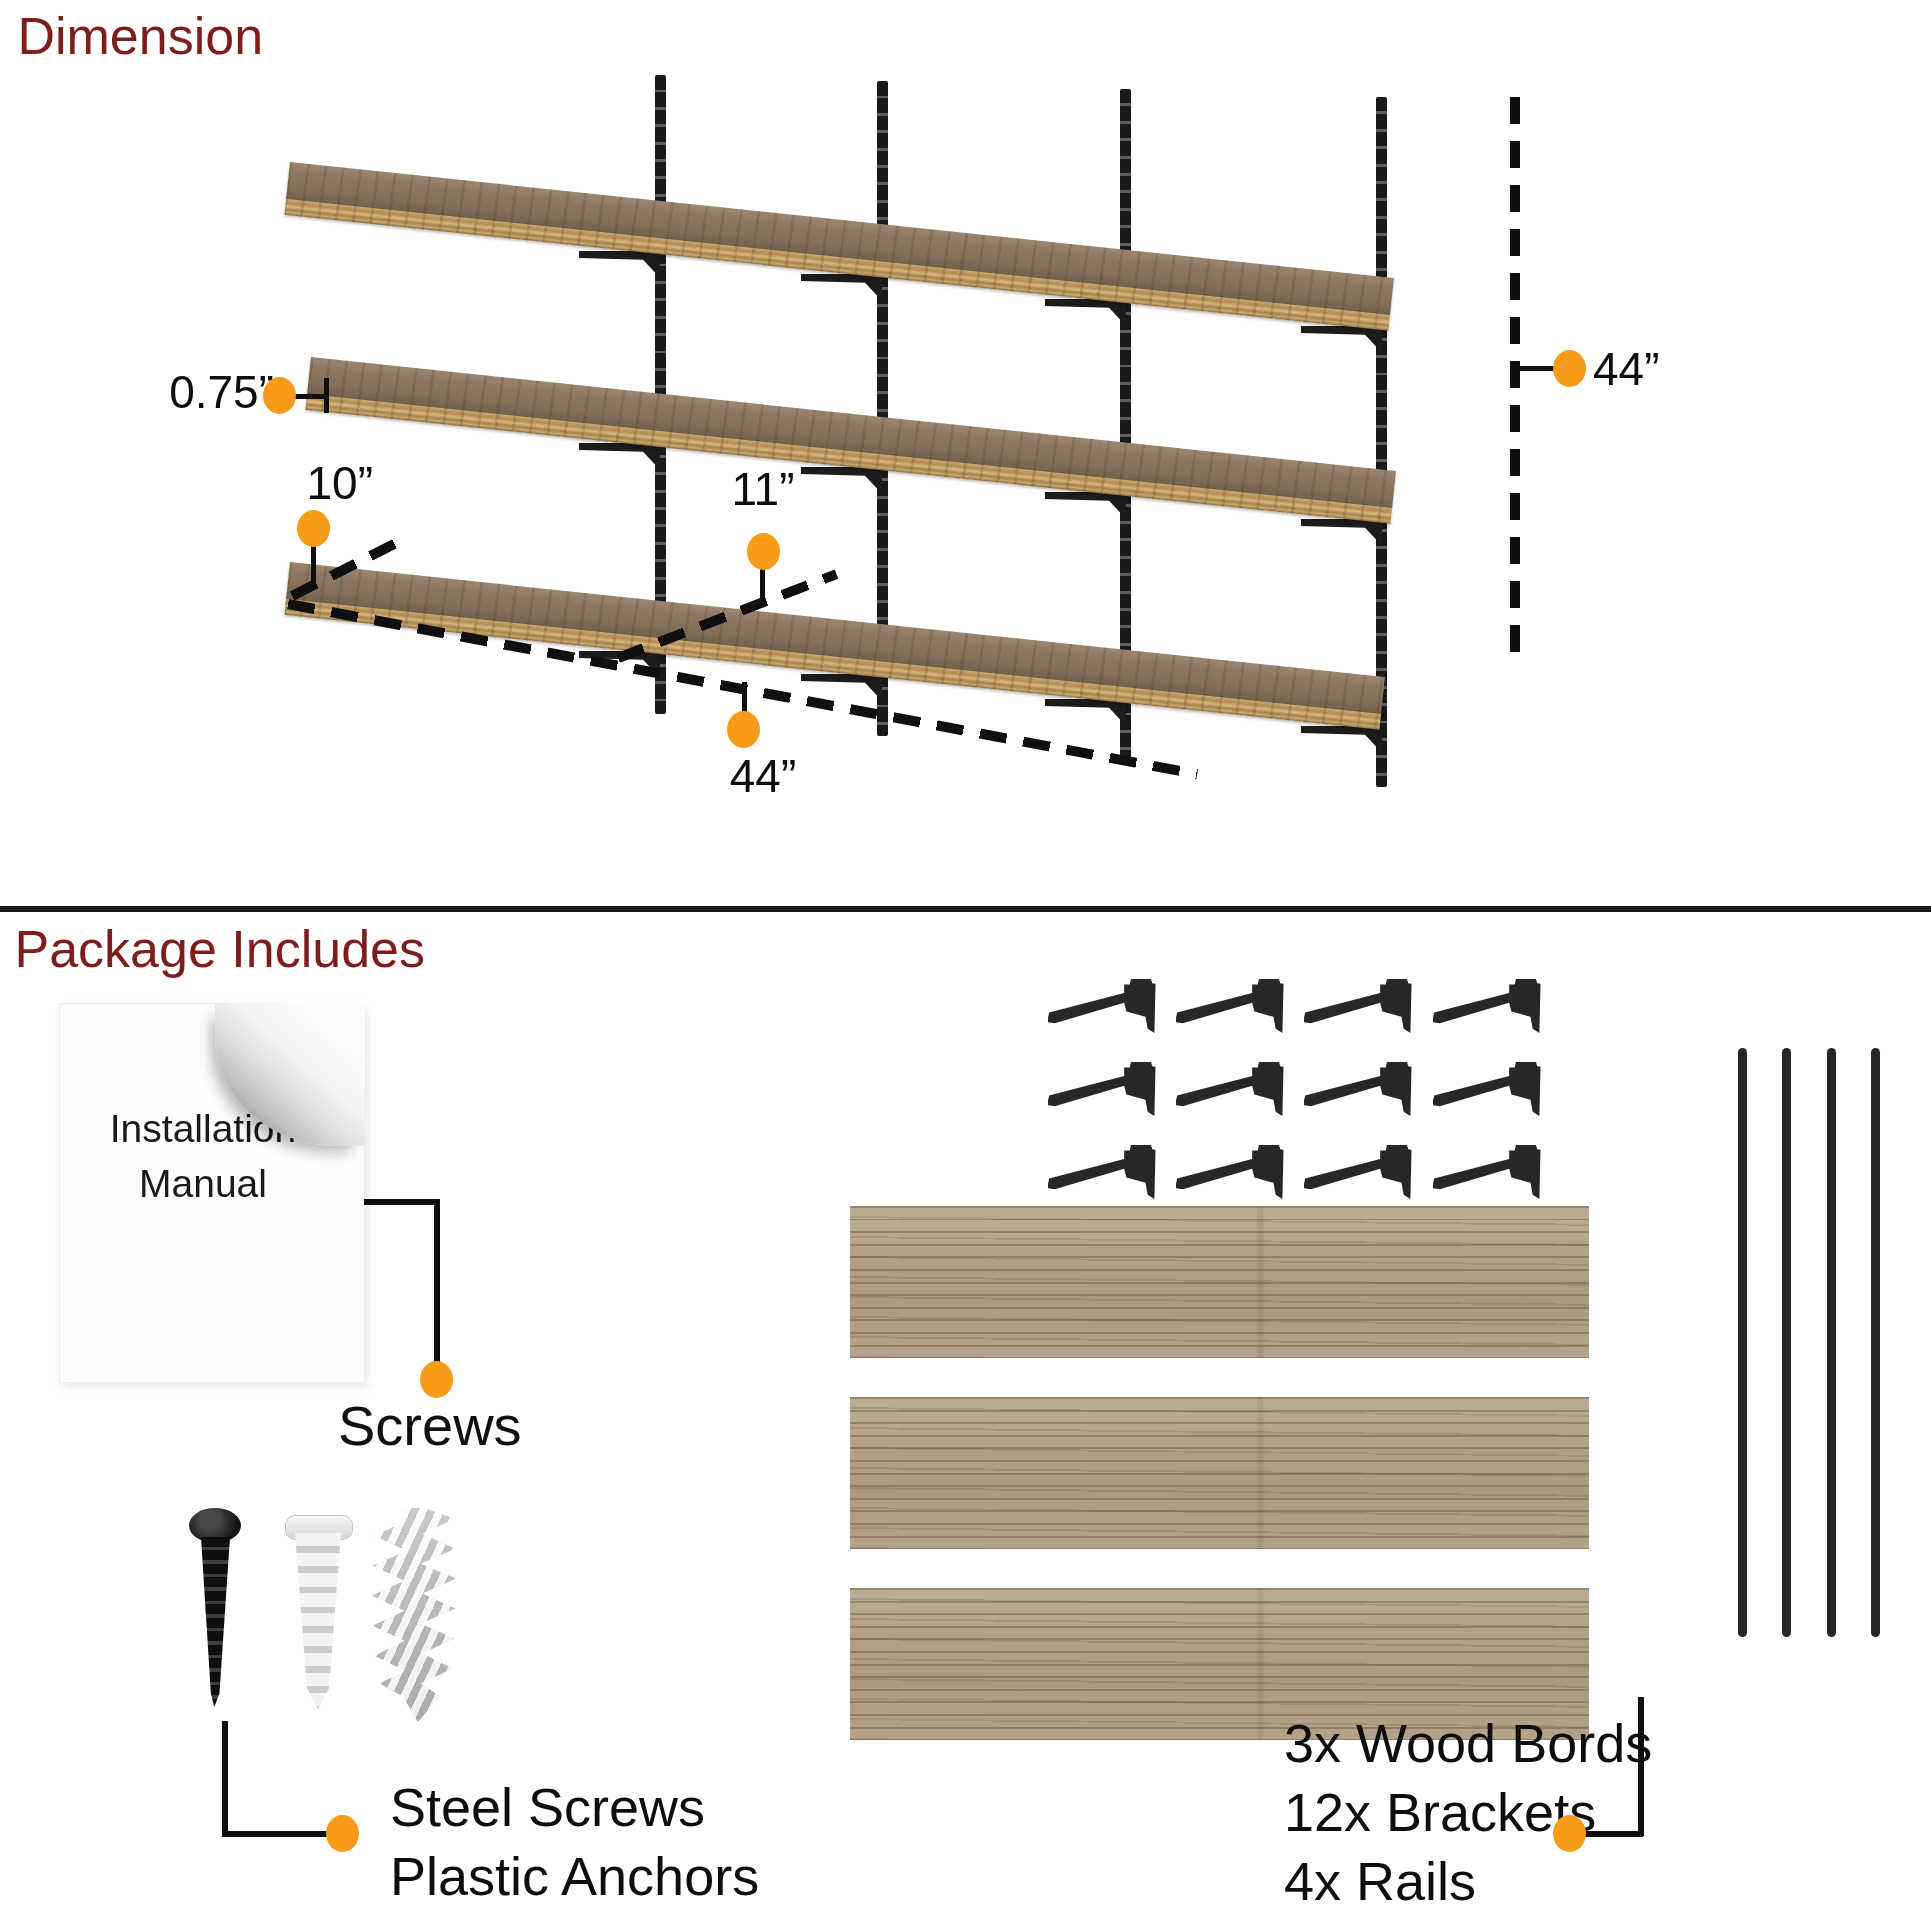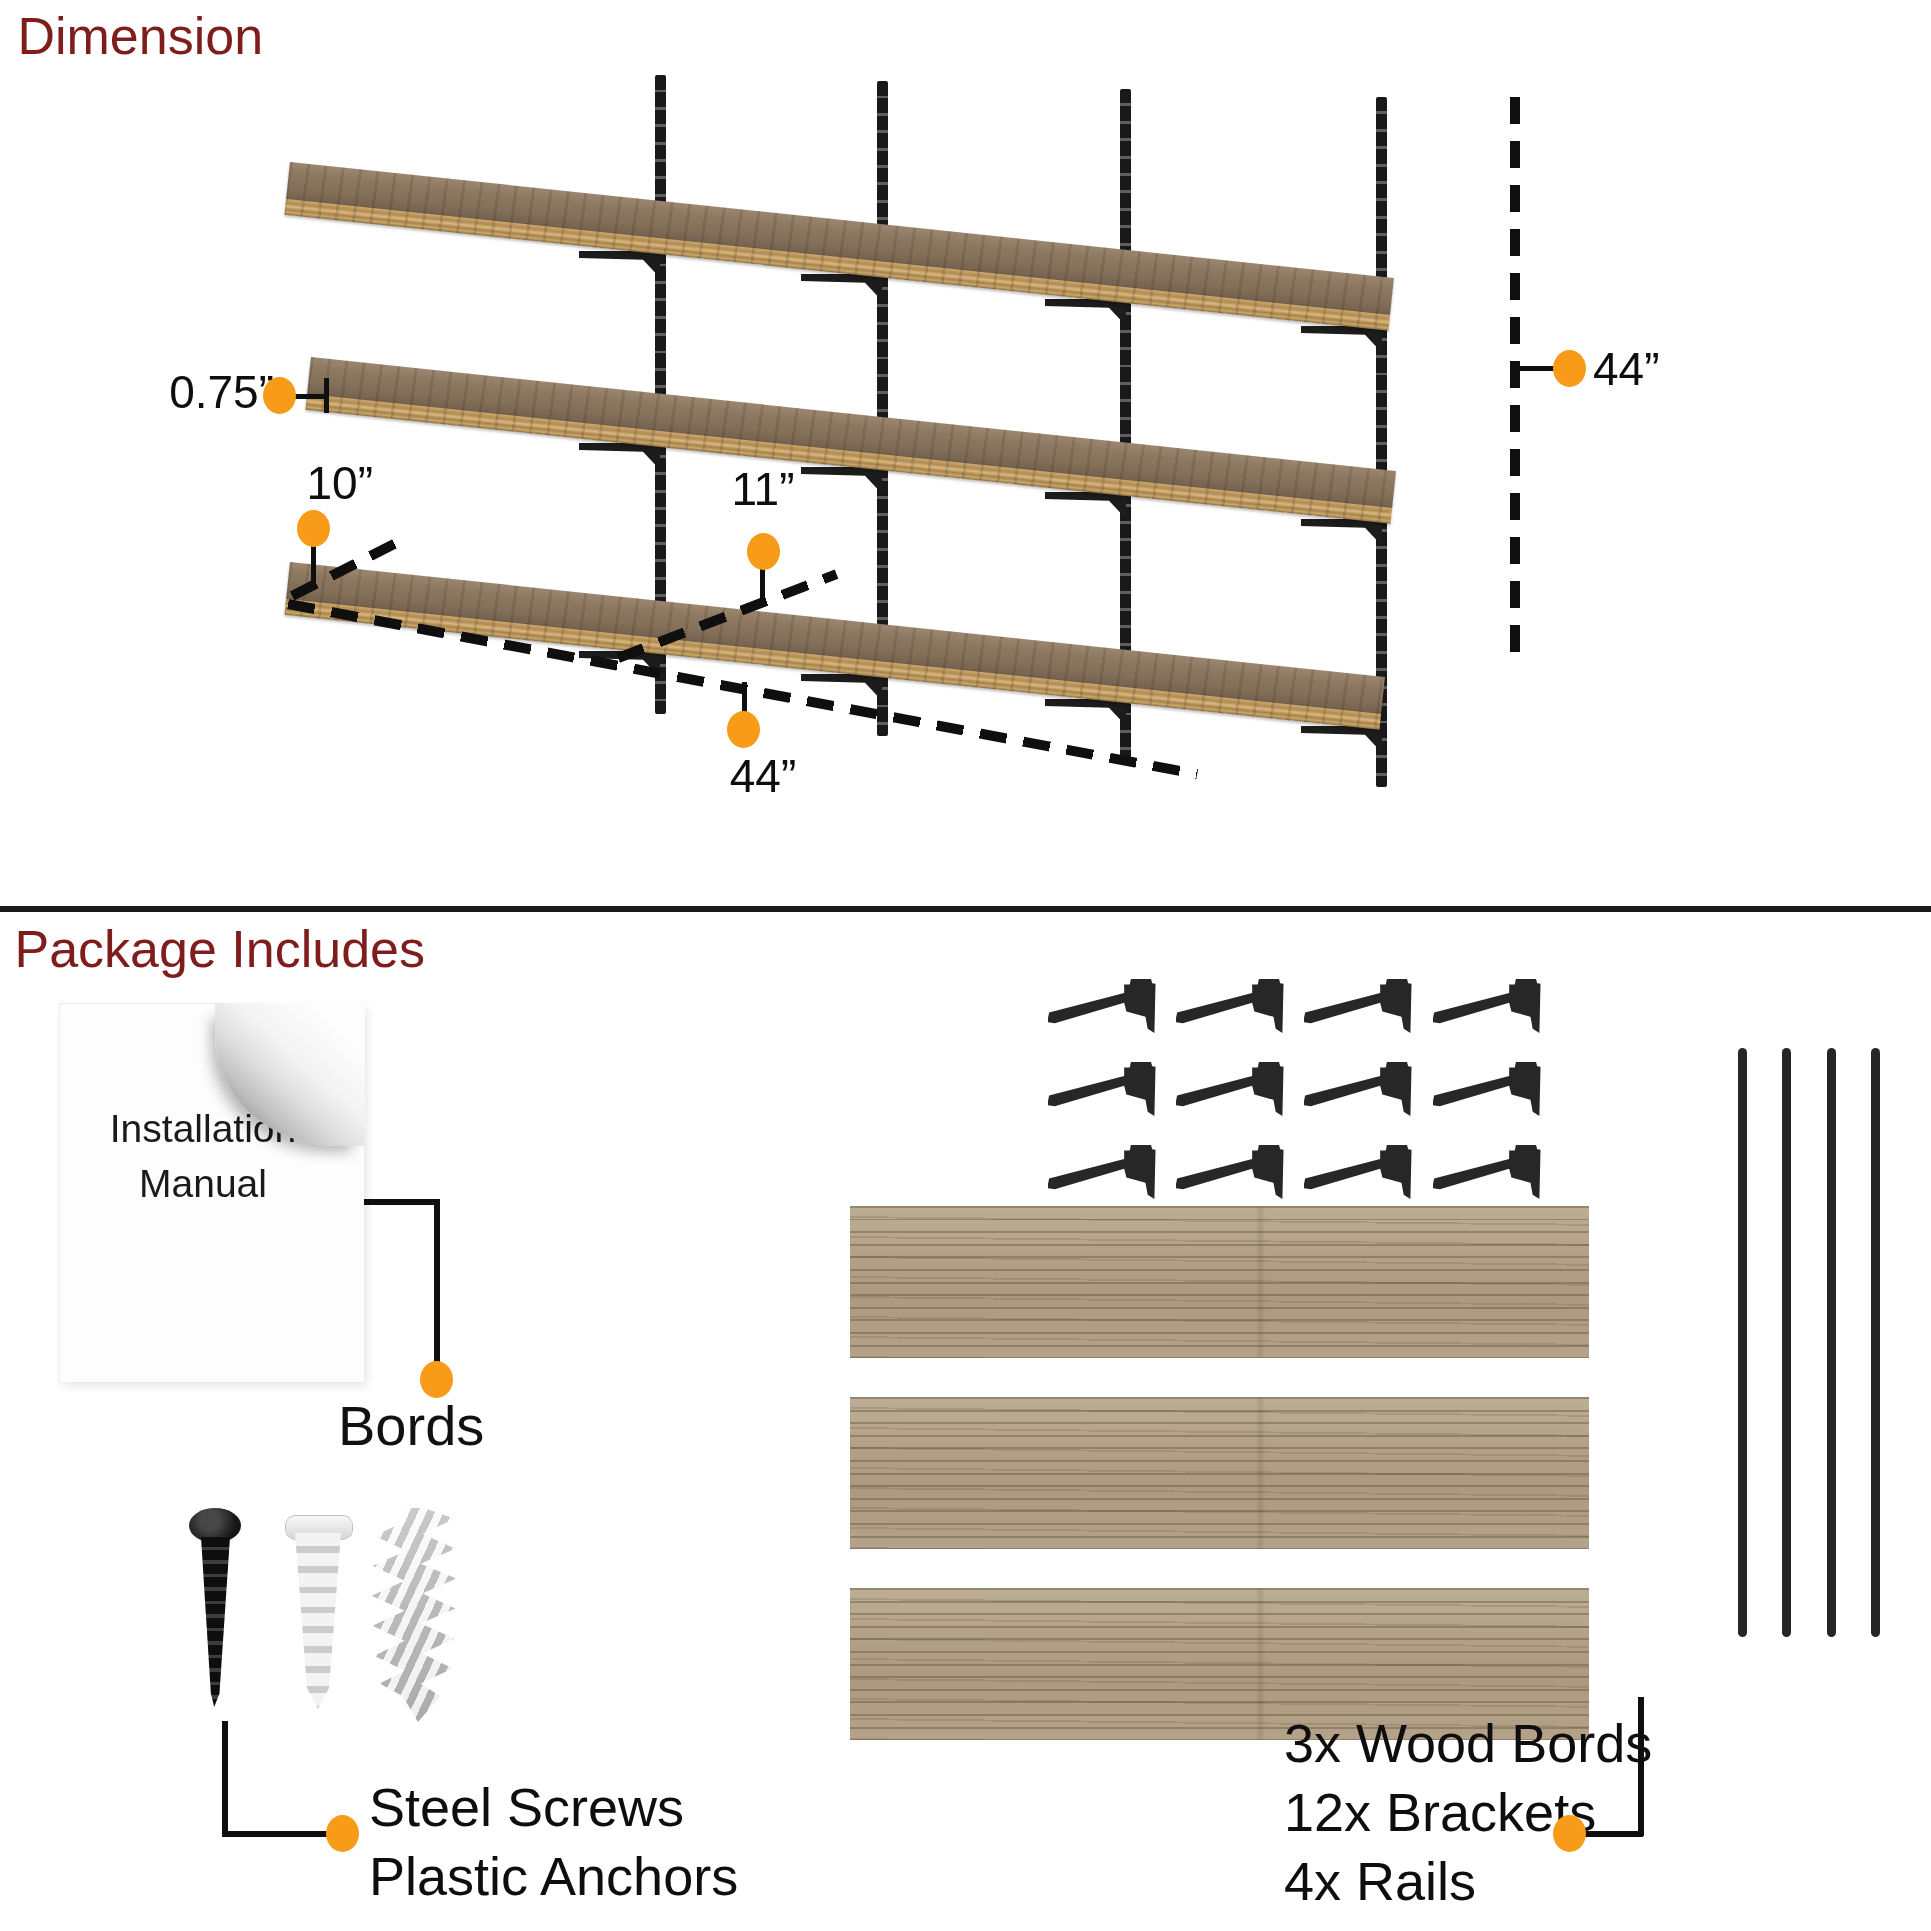--- a/index.html
+++ b/index.html
@@ -125,32 +125,32 @@
     <div class="manual-text" style="left:27px;top:98px;width:232px;">
       <div>Installation</div>
       <div>Manual</div>
     </div>
     <div class="page-curl"></div>
   </div>
 
   <div class="thinline" style="left:364px;top:1199px;width:75px;height:5.8px;"></div>
   <div class="thinline" style="left:434px;top:1199px;width:5.8px;height:166px;"></div>
   <div class="dot" style="left:420px;top:1361px;"></div>
-  <div class="abs" style="left:338px;top:1393px;font-size:56px;">Bords</div>
+  <div class="abs" style="left:338px;top:1393px;font-size:56px;">Screws</div>
 
   <div class="screw-head" style="left:189px;top:1508px;"></div>
   <div class="screw-shaft" style="left:199px;top:1537px;"></div>
   <div class="anchor-collar" style="left:286px;top:1516px;"></div>
   <div class="anchor-body" style="left:295px;top:1533px;"></div>
   <div class="anchor-zinc" style="left:369px;top:1508px;"></div>
 
   <div class="thinline" style="left:222px;top:1721px;width:5.8px;height:116px;"></div>
   <div class="thinline" style="left:222px;top:1831px;width:108px;height:5.8px;"></div>
   <div class="dot" style="left:326px;top:1815px;"></div>
-  <div class="abs biglabel" style="left:369px;top:1773px;">
+  <div class="abs biglabel" style="left:390px;top:1773px;">
     <div>Steel Screws</div>
     <div>Plastic Anchors</div>
   </div>
 
   <div class="bracket" style="left:1048px;top:979px;"></div>
   <div class="bracket" style="left:1176px;top:979px;"></div>
   <div class="bracket" style="left:1304px;top:979px;"></div>
   <div class="bracket" style="left:1433px;top:979px;"></div>
   <div class="bracket" style="left:1048px;top:1062px;"></div>
   <div class="bracket" style="left:1176px;top:1062px;"></div>

